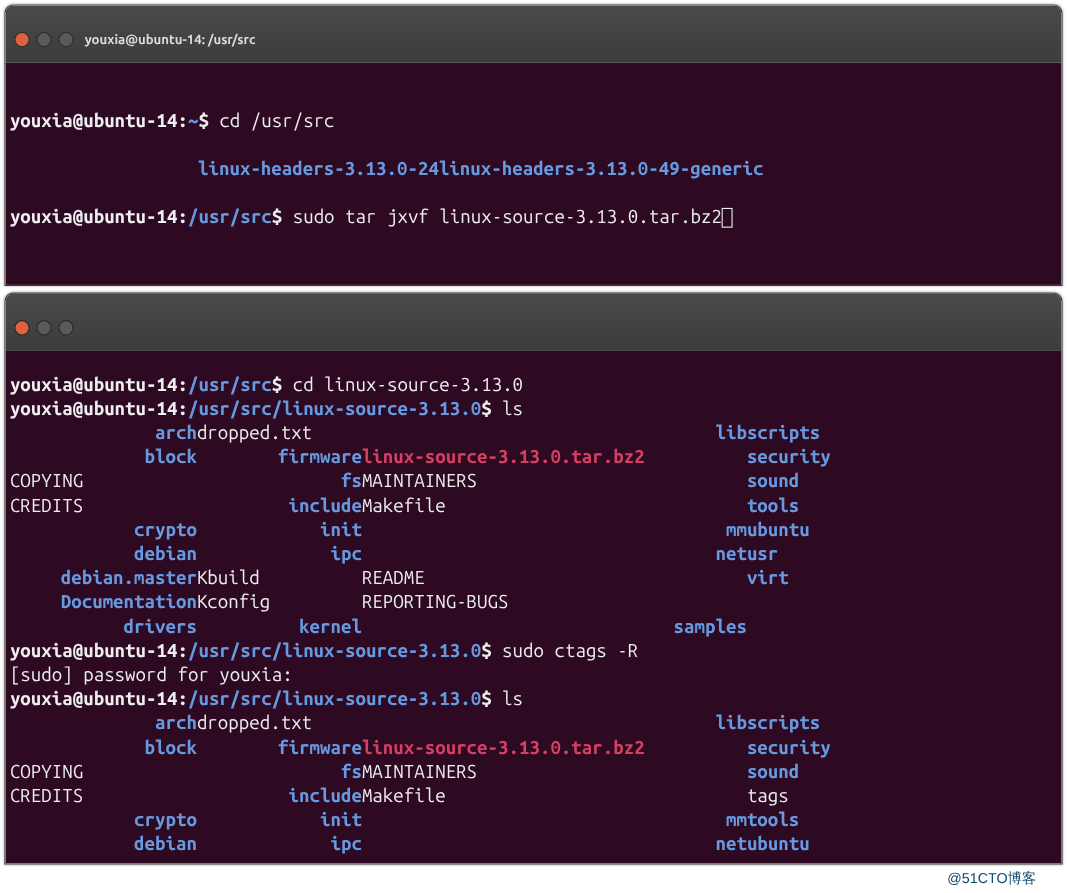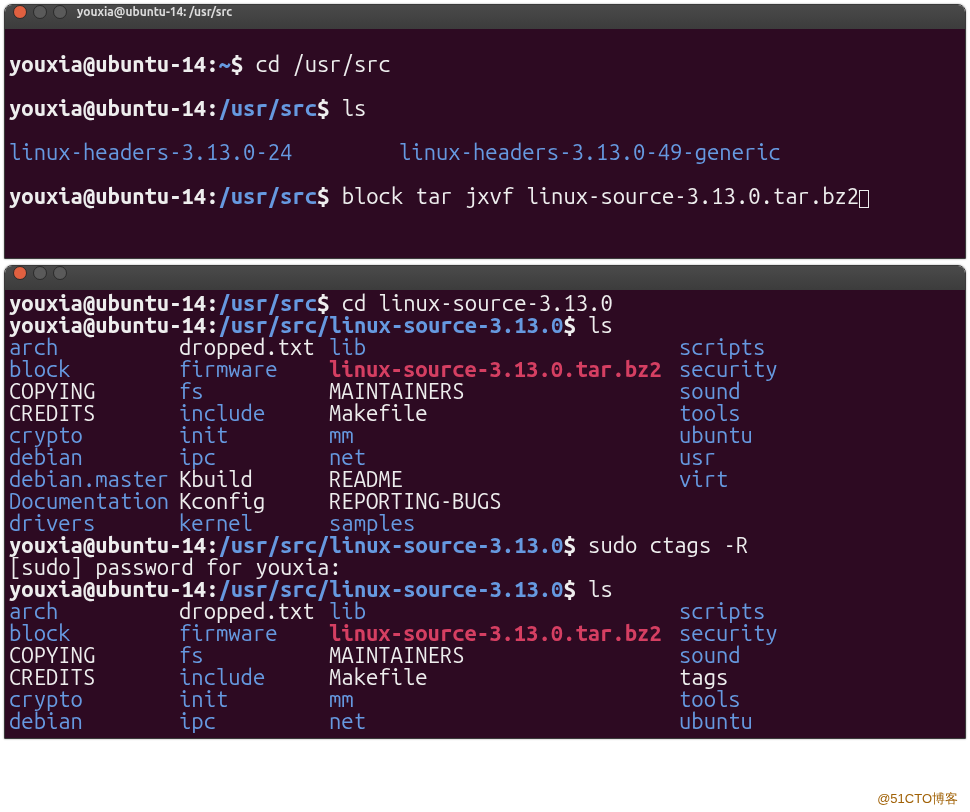--- a/index.html
+++ b/index.html
@@ -15,22 +15,22 @@
     border: 1px solid #3a3a3a;
     border-radius: 8px 8px 0 0;
     overflow: hidden;
     margin: 4px 4px 6px 4px;
     box-shadow: 0 0 2px rgba(0,0,0,0.4);
   }
   .titlebar {
     background: linear-gradient(#4a4a4a, #3c3c3c);
     height: 24px;
     display: flex;
-    align-items: flex-start;
-    padding: 0 8px;
+    align-items: flex-end;
+    padding: 14px 8px;
     gap: 6px;
   }
   .tb-btn {
     width: 12px;
     height: 12px;
     border-radius: 50%;
     background: #5a5a5a;
     border: 1px solid #2a2a2a;
     display: inline-block;
   }
@@ -38,43 +38,43 @@
   .tb-title {
     color: #ddd;
     font-size: 12px;
     font-family: "Ubuntu", sans-serif;
     font-weight: bold;
     margin-left: 4px;
   }
   .term {
     background: #2d0a22;
     color: #eee;
-    font-size: 22px;
+    font-size: 17px;
     line-height: 22px;
-    padding: 2px 4px 6px 4px;
+    padding: 20px 4px 6px 4px;
     white-space: pre;
   }
   .pu { color: #eee; font-weight: bold; } 
   .pc { color: #6699e0; font-weight: bold; } 
-  .dir { color: #6699e0; font-weight: normal; }
+  .dir { color: #6699e0; font-weight: bold; text-align: right; }
   .exe { color: #7fd88a; font-weight: bold; }
   .arc { color: #d53f62; font-weight: bold; }
   .cursor-outline {
     display: inline-block;
     width: 10px;
     height: 18px;
     border: 1px solid #eee;
     box-sizing: border-box;
     vertical-align: text-bottom;
   }
   .watermark {
     position: absolute;
-    right: 12px;
+    right: 28px;
     bottom: 4px;
-    color: #a16207;
+    color: #0c4a6e;
     font-size: 13px;
     font-family: sans-serif;
   }
   .row { white-space: pre; }
   
   .c1 { display: inline-block; width: 170px; }
   .c2 { display: inline-block; width: 150px; }
   .c3 { display: inline-block; width: 350px; }
 </style>
 </head>
@@ -82,23 +82,22 @@
 
 <div class="window">
   <div class="titlebar">
     <span class="tb-btn close"></span>
     <span class="tb-btn"></span>
     <span class="tb-btn"></span>
     <span class="tb-title">youxia@ubuntu-14: /usr/src</span>
   </div>
   <div class="term">
 <div class="row"><span class="pu">youxia@ubuntu-14</span><span class="pu">:</span><span class="pc">~</span><span class="pu">$ </span><span>cd /usr/src</span></div>
-<div class="row"><span class="pu">youxia@ubuntu-14</span><span class="pu">:</span><span class="pc">/usr/src</span><span class="pu">$ </span><span>ls</span></div>
 <div class="row"><span class="dir" style="display:inline-block;width:390px">linux-headers-3.13.0-24</span><span class="dir">linux-headers-3.13.0-49-generic</span></div>
-<div class="row"><span class="pu">youxia@ubuntu-14</span><span class="pu">:</span><span class="pc">/usr/src</span><span class="pu">$ </span><span>block tar jxvf linux-source-3.13.0.tar.bz2</span><span class="cursor-outline"></span></div>
+<div class="row"><span class="pu">youxia@ubuntu-14</span><span class="pu">:</span><span class="pc">/usr/src</span><span class="pu">$ </span><span>sudo tar jxvf linux-source-3.13.0.tar.bz2</span><span class="cursor-outline"></span></div>
   </div>
 </div>
 
 <div class="window">
   <div class="titlebar">
     <span class="tb-btn close"></span>
     <span class="tb-btn"></span>
     <span class="tb-btn"></span>
   </div>
   <div class="term" id="term2"><div class="row"><span class="pu">youxia@ubuntu-14</span><span class="pu">:</span><span class="pc">/usr/src</span><span class="pu">$ </span><span>cd linux-source-3.13.0</span></div><div class="row"><span class="pu">youxia@ubuntu-14</span><span class="pu">:</span><span class="pc">/usr/src/linux-source-3.13.0</span><span class="pu">$ </span><span>ls</span></div><div class="row"><span class="c1 dir">arch</span><span class="c2 ">dropped.txt</span><span class="c3 dir">lib</span><span class="dir">scripts</span></div><div class="row"><span class="c1 dir">block</span><span class="c2 dir">firmware</span><span class="c3 arc">linux-source-3.13.0.tar.bz2</span><span class="dir">security</span></div><div class="row"><span class="c1 ">COPYING</span><span class="c2 dir">fs</span><span class="c3 ">MAINTAINERS</span><span class="dir">sound</span></div><div class="row"><span class="c1 ">CREDITS</span><span class="c2 dir">include</span><span class="c3 ">Makefile</span><span class="dir">tools</span></div><div class="row"><span class="c1 dir">crypto</span><span class="c2 dir">init</span><span class="c3 dir">mm</span><span class="dir">ubuntu</span></div><div class="row"><span class="c1 dir">debian</span><span class="c2 dir">ipc</span><span class="c3 dir">net</span><span class="dir">usr</span></div><div class="row"><span class="c1 dir">debian.master</span><span class="c2 ">Kbuild</span><span class="c3 ">README</span><span class="dir">virt</span></div><div class="row"><span class="c1 dir">Documentation</span><span class="c2 ">Kconfig</span><span class="c3 ">REPORTING-BUGS</span><span class=""></span></div><div class="row"><span class="c1 dir">drivers</span><span class="c2 dir">kernel</span><span class="c3 dir">samples</span><span class=""></span></div><div class="row"><span class="pu">youxia@ubuntu-14</span><span class="pu">:</span><span class="pc">/usr/src/linux-source-3.13.0</span><span class="pu">$ </span><span>sudo ctags -R</span></div><div class="row">[sudo] password for youxia: </div><div class="row"><span class="pu">youxia@ubuntu-14</span><span class="pu">:</span><span class="pc">/usr/src/linux-source-3.13.0</span><span class="pu">$ </span><span>ls</span></div><div class="row"><span class="c1 dir">arch</span><span class="c2 ">dropped.txt</span><span class="c3 dir">lib</span><span class="dir">scripts</span></div><div class="row"><span class="c1 dir">block</span><span class="c2 dir">firmware</span><span class="c3 arc">linux-source-3.13.0.tar.bz2</span><span class="dir">security</span></div><div class="row"><span class="c1 ">COPYING</span><span class="c2 dir">fs</span><span class="c3 ">MAINTAINERS</span><span class="dir">sound</span></div><div class="row"><span class="c1 ">CREDITS</span><span class="c2 dir">include</span><span class="c3 ">Makefile</span><span class="">tags</span></div><div class="row"><span class="c1 dir">crypto</span><span class="c2 dir">init</span><span class="c3 dir">mm</span><span class="dir">tools</span></div><div class="row"><span class="c1 dir">debian</span><span class="c2 dir">ipc</span><span class="c3 dir">net</span><span class="dir">ubuntu</span></div></div>

